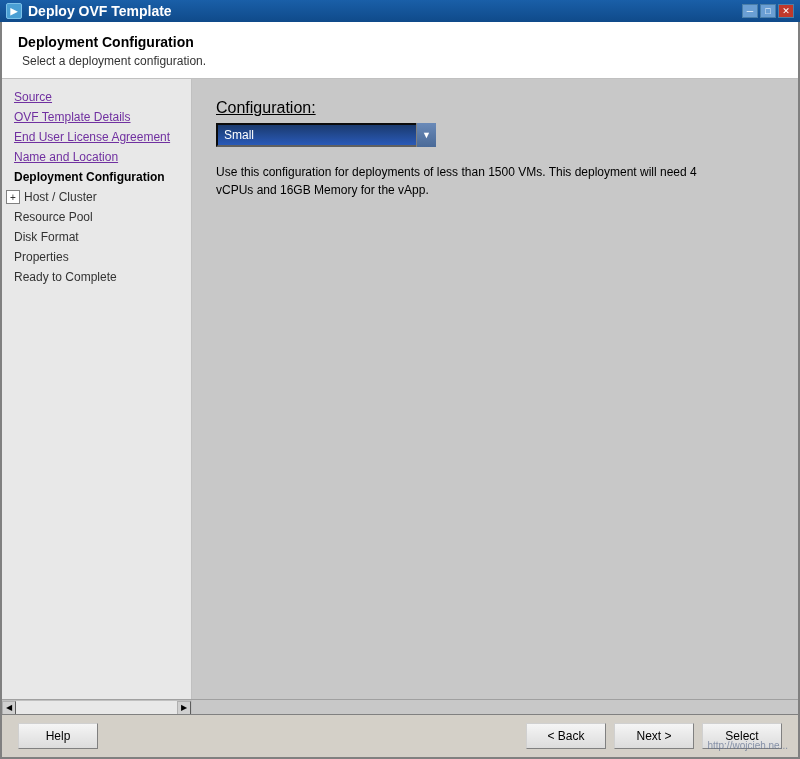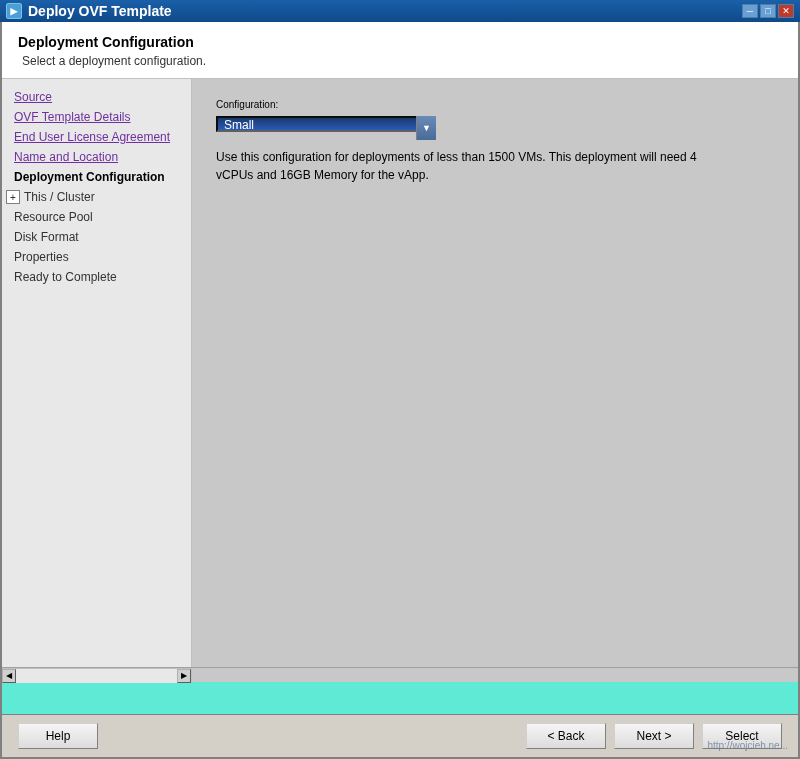--- a/index.html
+++ b/index.html
@@ -147,33 +147,34 @@
     }
 
     
     .main-panel {
       flex: 1;
       background: #c8c8c8;
       padding: 20px 24px;
       overflow-y: auto;
     }
     .config-label {
-      font-size: 10px;
+      font-size: 16px;
       color: #000;
       margin-bottom: 6px;
+      text-decoration: underline;
     }
     .config-select-wrapper {
       position: relative;
       display: inline-block;
       width: 220px;
       margin-bottom: 16px;
     }
     .config-select {
       width: 220px;
-      height: 16px;
+      height: 24px;
       background: linear-gradient(to bottom, #1a3a6e, #2a5ab8);
       color: white;
       border: 2px inset #606060;
       font-size: 12px;
       padding: 0 20px 0 6px;
       appearance: none;
       -webkit-appearance: none;
       cursor: pointer;
     }
     .select-arrow {
@@ -198,21 +199,20 @@
       line-height: 1.5;
     }
 
     
     .footer {
       background: #d4d0c8;
       border-top: 1px solid #808080;
       padding: 8px 16px;
       display: flex;
       justify-content: space-between;
-      margin-top: 32px;
     }
     .footer-right {
       display: flex;
       gap: 8px;
     }
     .footer-btn {
       min-width: 80px;
       height: 26px;
       background: linear-gradient(to bottom, #f5f5f5, #dcdcdc);
       border: 1px solid #808080;
@@ -267,21 +267,21 @@
   <div class="content-area">
 
     <div class="sidebar">
       <div class="sidebar-item">Source</div>
       <div class="sidebar-item">OVF Template Details</div>
       <div class="sidebar-item">End User License Agreement</div>
       <div class="sidebar-item">Name and Location</div>
       <div class="sidebar-item active">Deployment Configuration</div>
       <div class="sidebar-item with-expand plain">
         <div class="expand-icon">+</div>
-        <span>This / Cluster</span>
+        <span>Host / Cluster</span>
       </div>
       <div class="sidebar-item plain">Resource Pool</div>
       <div class="sidebar-item plain">Disk Format</div>
       <div class="sidebar-item plain">Properties</div>
       <div class="sidebar-item plain">Ready to Complete</div>
     </div>
 
     <div class="main-panel">
       <div class="config-label">Configuration:</div>
       <div class="config-select-wrapper">

